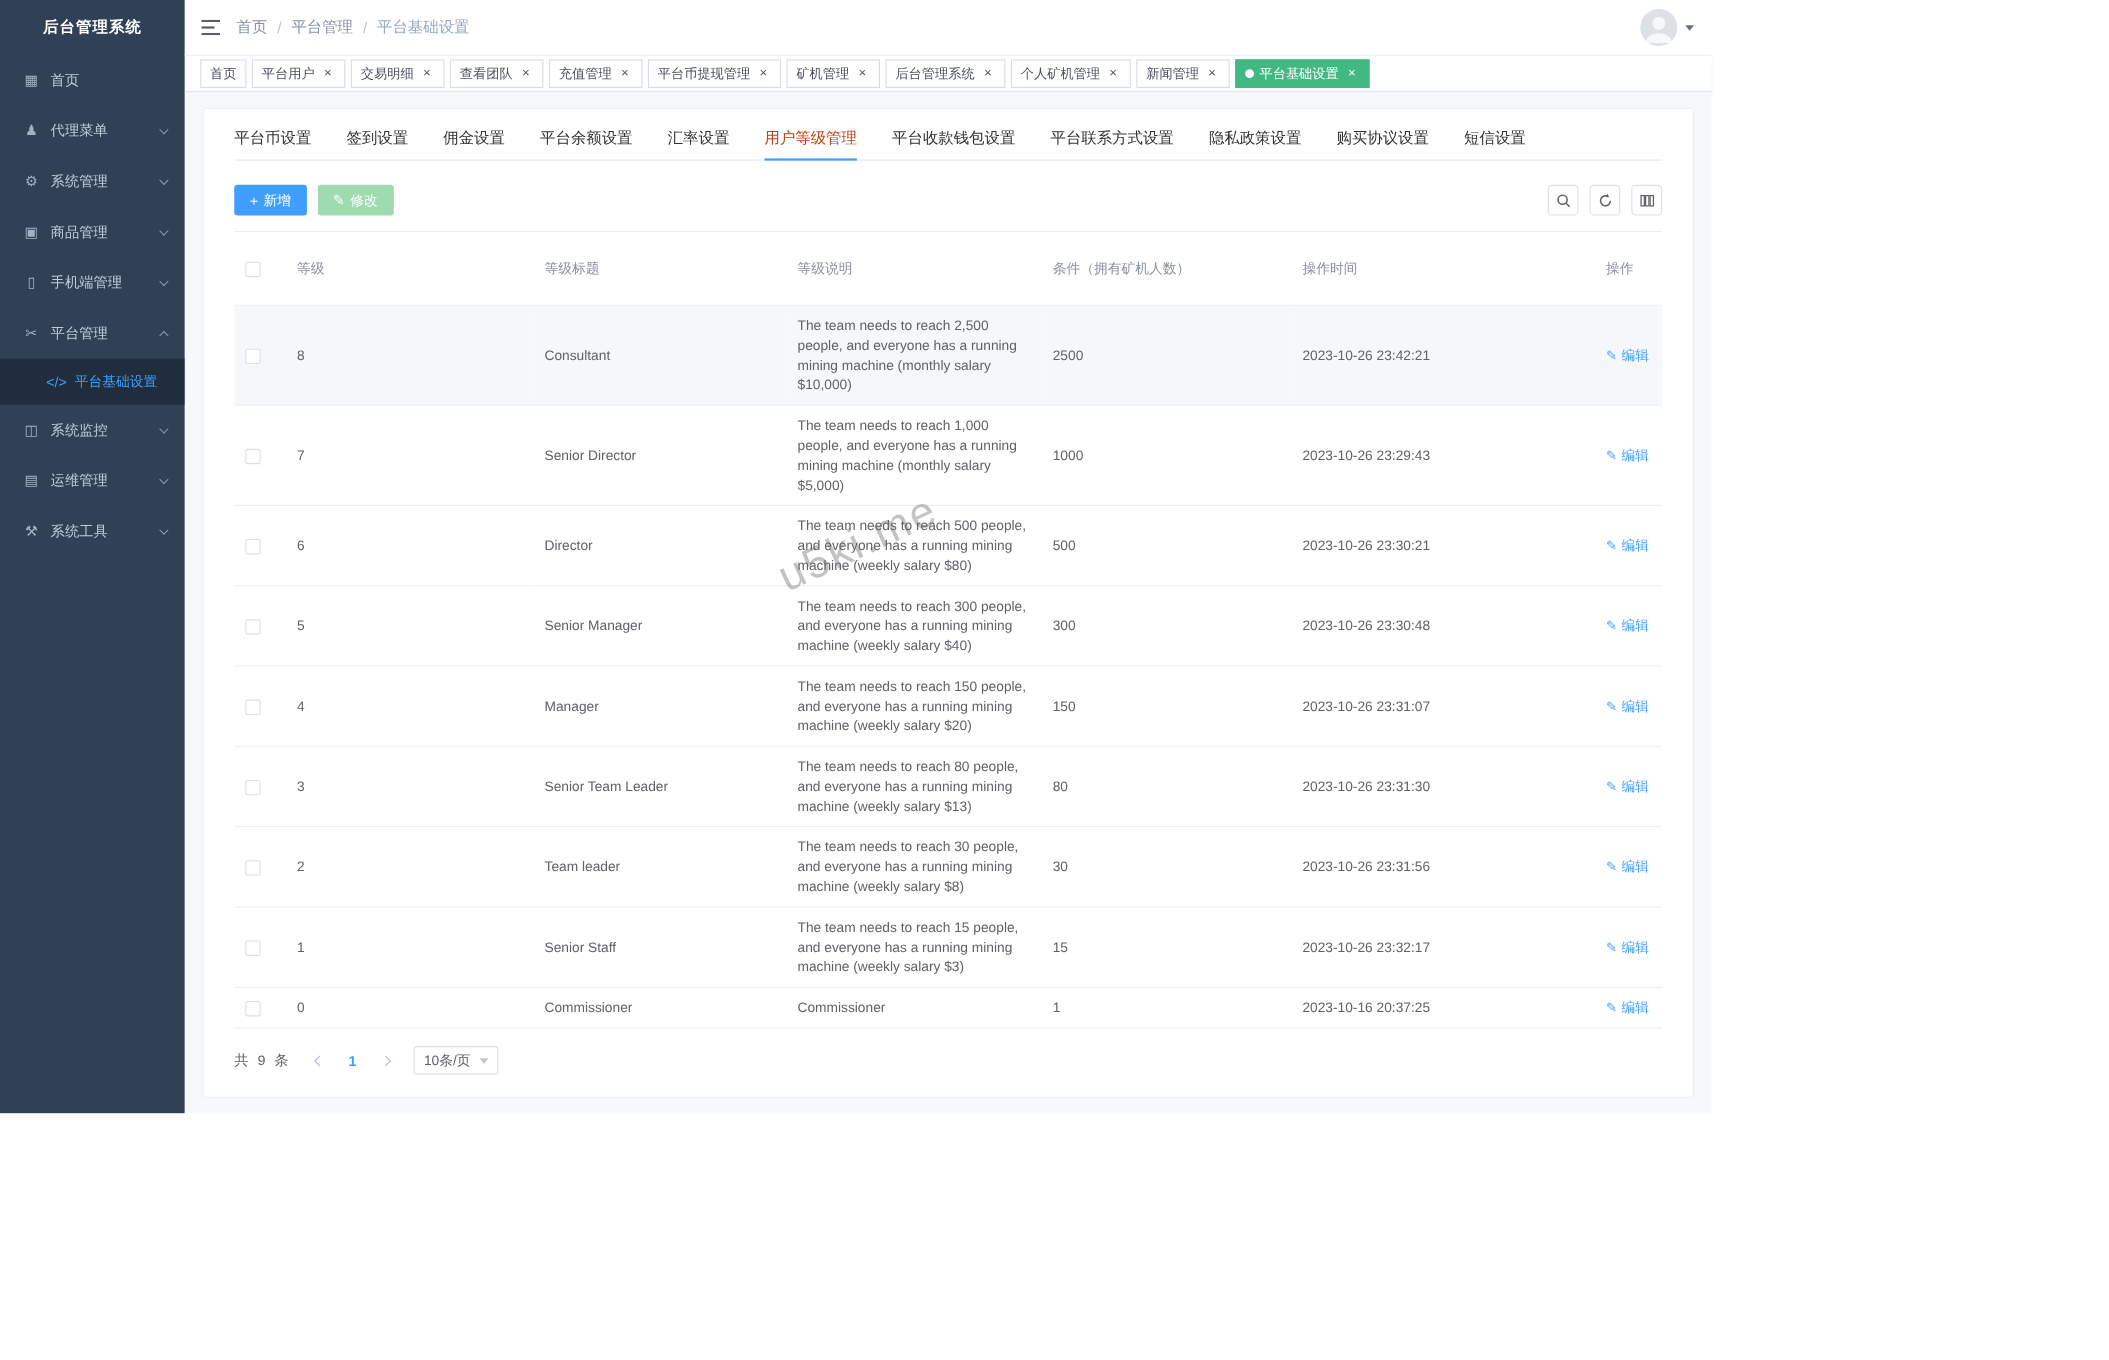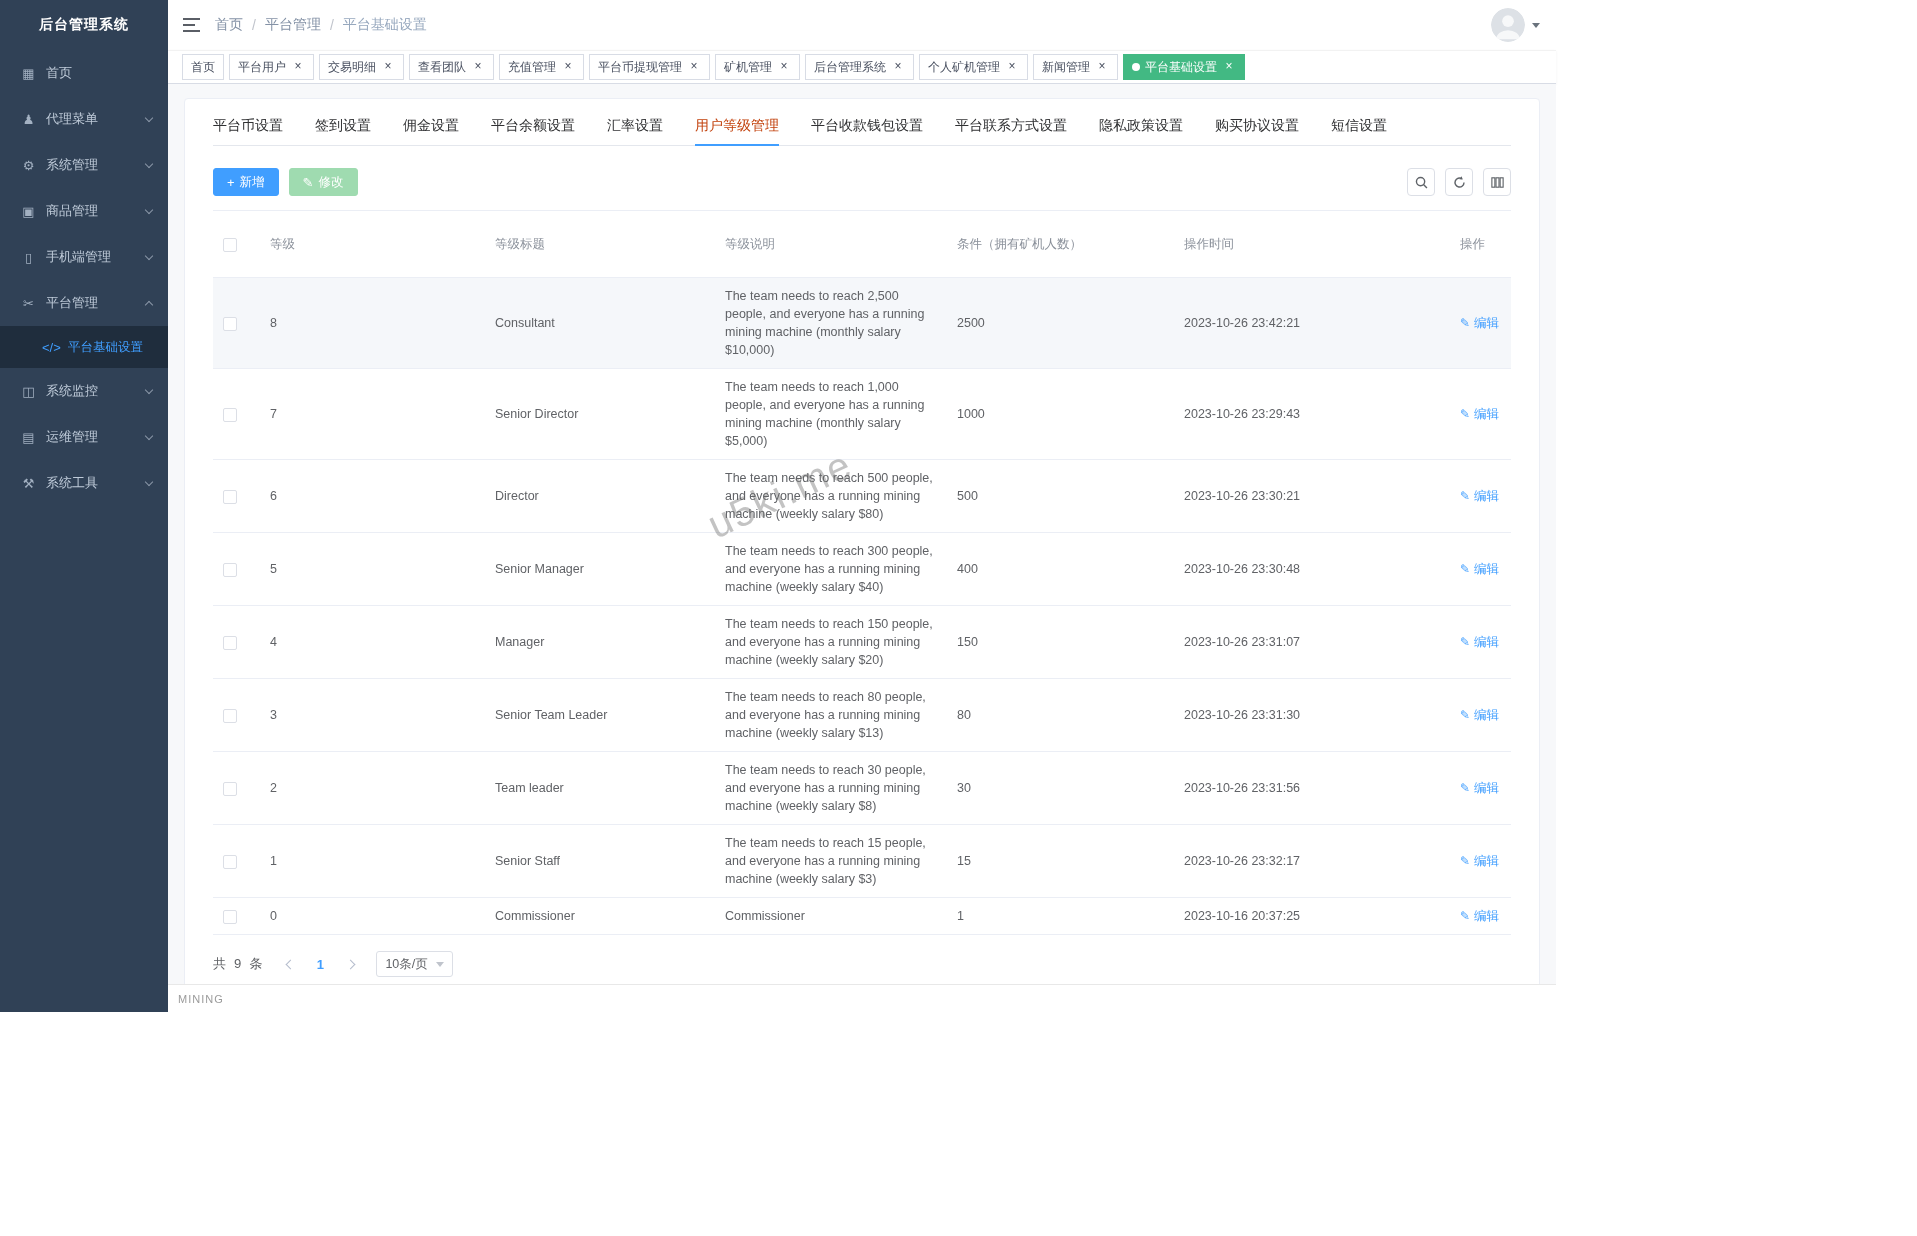--- a/index.html
+++ b/index.html
@@ -416,21 +416,21 @@
                     <span>编辑</span>
                   </span>
                 </td>
               </tr>
 
               <tr>
                 <td><span class="checkbox"></span></td>
                 <td>5</td>
                 <td>Senior Manager</td>
                 <td>The team needs to reach 300 people, and everyone has a running mining machine (weekly salary $40)</td>
-                <td>400</td>
+                <td>300</td>
                 <td>2023-10-26 23:30:48</td>
                 <td>
                   <span class="edit-link">
                     <i class="pencil-glyph">✎</i>
                     <span>编辑</span>
                   </span>
                 </td>
               </tr>
 
               <tr>
@@ -521,16 +521,15 @@
             </button>
           <span class="pg-size">
             <span>10条/页</span>
             <span class="caret-down"></span>
           </span>
         </div>
 
       </section>
     </main>
 
-    <footer class="footer">MINING</footer>
 
   </div>
 </div>
 
 </body></html>

